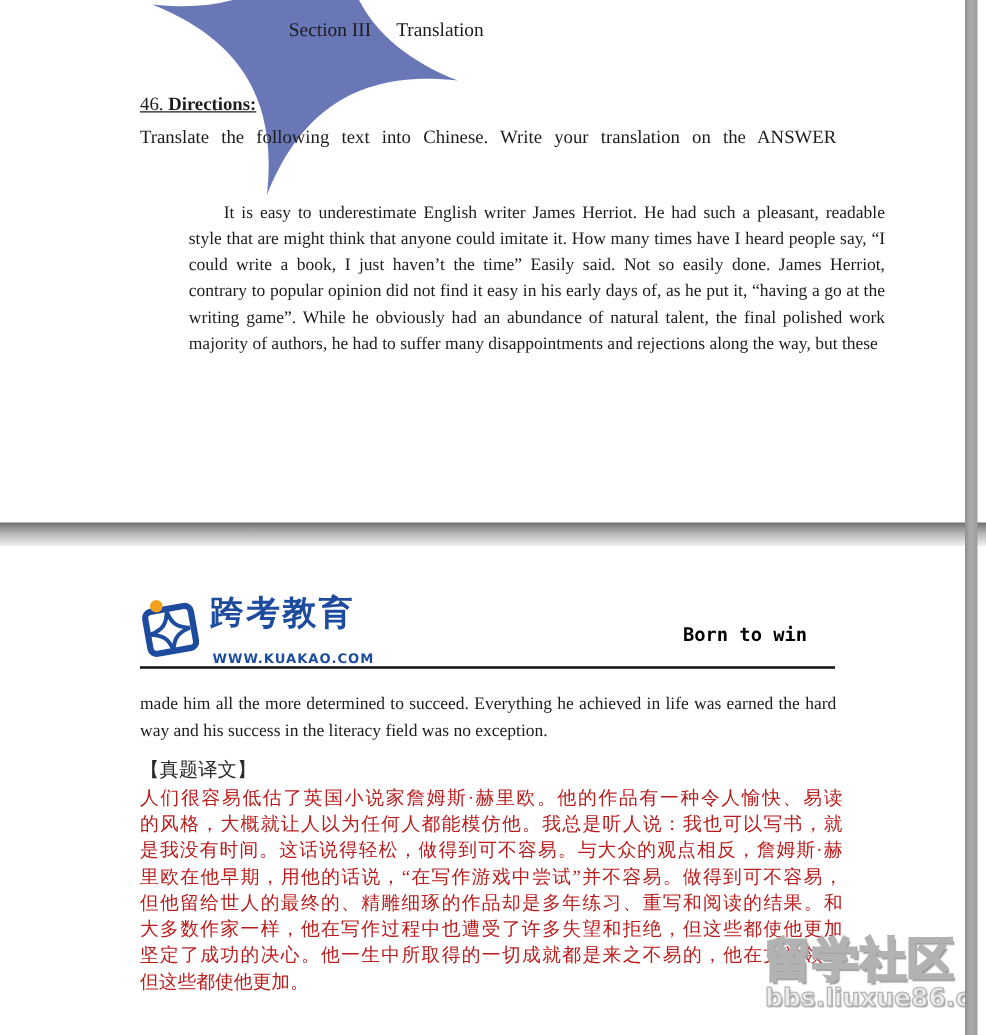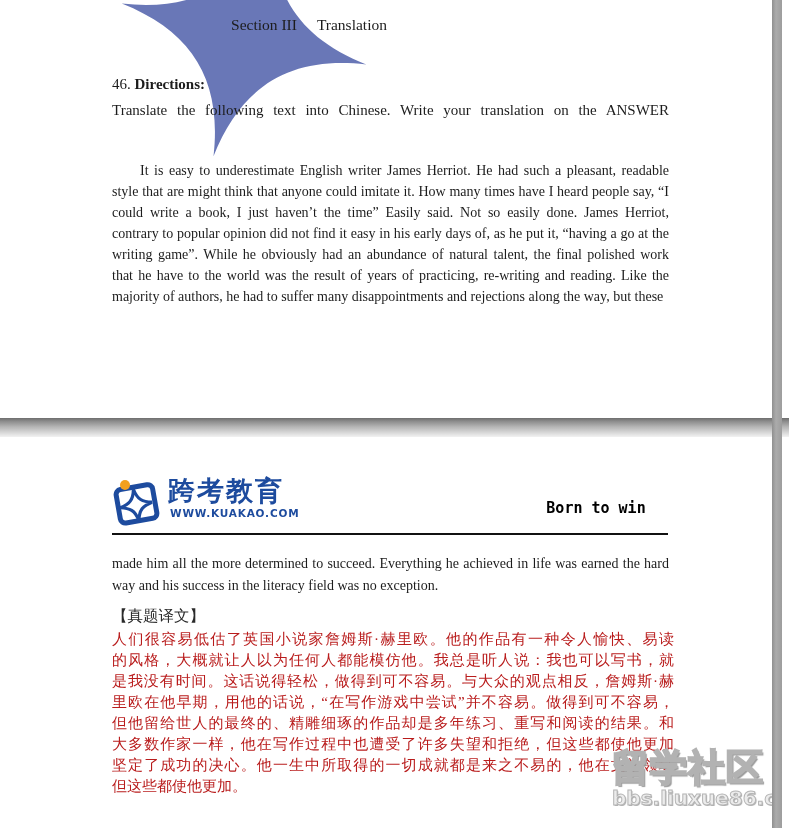--- a/index.html
+++ b/index.html
@@ -37,37 +37,37 @@
     color: #ececec; -webkit-text-stroke: 1px #b5b5b5;
     text-shadow: 1px 1px 1px #a5a5a5;
   }
 
   
   .section-title {
     position: absolute; left: 0; top: 16px; width: 618px;
     display: flex; justify-content: center; gap: 20px;
     font-size: 15.5px;
   }
-  .qline { position: absolute; left: 112px; top: 76px; font-size: 15px; }
+  .qline { position: absolute; left: 112px; top: 76px; font-size: 15px; text-decoration: underline; }
   .qline .bold { font-weight: bold; }
 
   .jblock { position: absolute; left: 112px; width: 557px; }
   .jline { text-align: justify; text-align-last: justify; }
   .jline.last { text-align-last: left; }
 
   #directions-text { top: 99px; font-size: 15px; line-height: 23.5px; }
-  #passage1 { top: 160px; font-size: 14px; line-height: 21px; }
+  #passage1 { top: 160px; font-size: 14px; line-height: 21px; margin-left: 39px; }
   #passage1 .jline:first-child { text-indent: 28px; }
 
   
   .logo-row { position: absolute; left: 110px; top: 39px; display: flex; align-items: flex-start; }
   .logo-mark { width: 52px; height: 56px; }
   .logo-text { margin-left: 6px; font-family: "DejaVu Sans", sans-serif; color: #1d4b9e; }
   .brand-name { font-size: 27px; font-weight: bold; letter-spacing: 2px; line-height: 1.1; }
-  .brand-url { font-size: 10.5px; font-weight: bold; letter-spacing: 0.8px; margin-top: 1px; margin-left: 2px; }
+  .brand-url { font-size: 10.5px; font-weight: bold; letter-spacing: 0.8px; margin-top: 15px; margin-left: 2px; }
 
   .born-to-win {
     position: absolute; left: 538px; top: 62px; width: 116px; text-align: center;
     font-family: "DejaVu Sans Mono", "Liberation Mono", monospace;
     font-weight: bold; font-size: 15px; color: #000;
   }
   .header-rule { position: absolute; left: 112px; top: 96px; width: 556px; height: 2px; background: #111; }
 
   #passage2 { top: 116px; font-size: 14px; line-height: 22px; }
 
@@ -97,21 +97,20 @@
   <div class="jblock" id="directions-text">
       <div class="jline">Translate the following text into Chinese. Write your translation on the ANSWER</div>
     </div>
 
   <div class="jblock" id="passage1">
       <div class="jline">It is easy to underestimate English writer James Herriot. He had such a pleasant, readable</div>
       <div class="jline">style that are might think that anyone could imitate it. How many times have I heard people say, “I</div>
       <div class="jline">could write a book, I just haven’t the time” Easily said. Not so easily done. James Herriot,</div>
       <div class="jline">contrary to popular opinion did not find it easy in his early days of, as he put it, “having a go at the</div>
       <div class="jline">writing game”. While he obviously had an abundance of natural talent, the final polished work</div>
-      <div class="jline">that he have to the world was the result of years of practicing, re-writing and reading. Like the</div>
       <div class="jline last">majority of authors, he had to suffer many disappointments and rejections along the way, but these</div>
     </div>
 </div>
 
 <div class="page-gap"></div>
 
 <div class="page" id="page2">
 
   <div class="logo-row">
     <svg class="logo-mark" viewBox="0 0 52 56">

